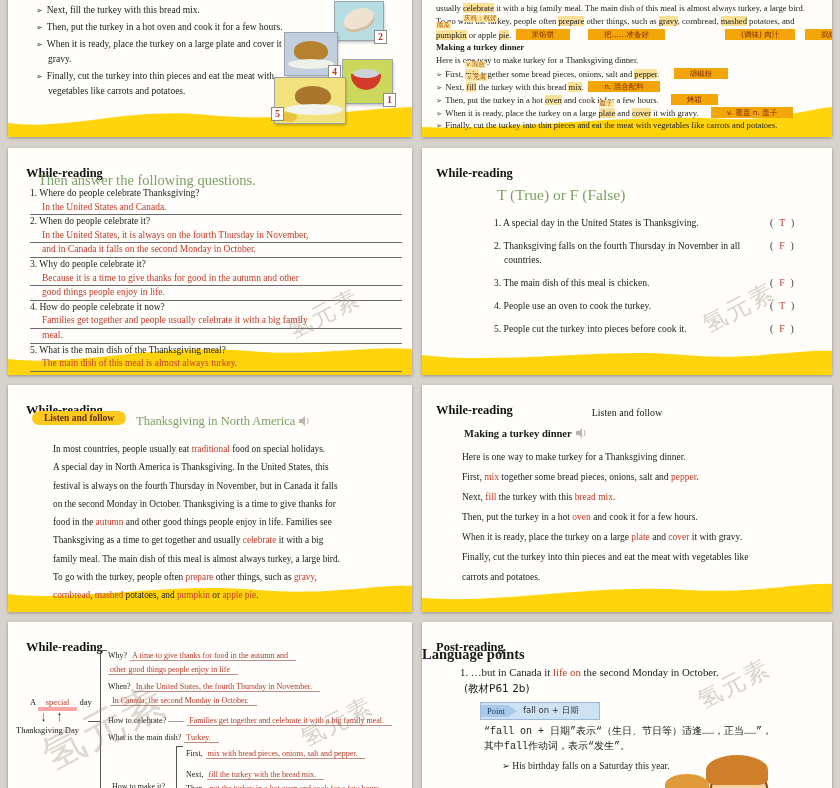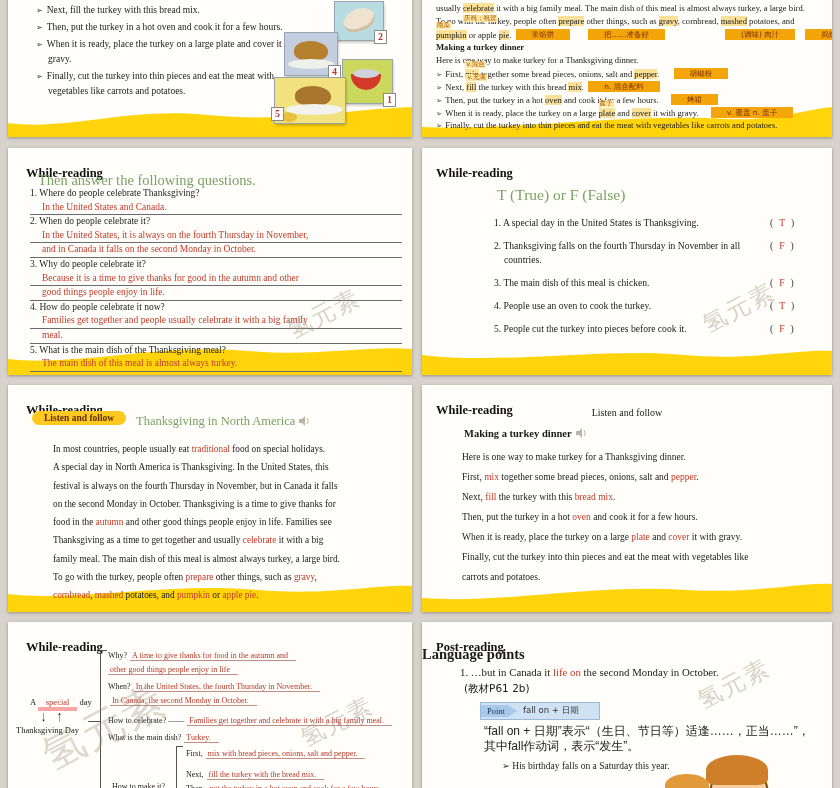--- a/index.html
+++ b/index.html
@@ -100,22 +100,22 @@
   .tick{position:absolute;left:80px;top:99px;width:12px;border-top:1px solid #555}
   
   .s8-title{position:absolute;left:0;right:70px;top:24px;text-align:left;font-weight:bold;font-size:14.5px}
   .s8-sent{position:absolute;left:38px;top:44px;font-size:10.8px}
   .s8-src{position:absolute;left:42px;top:60px;font-size:10.5px;font-family:"DejaVu Sans",sans-serif}
   .point{position:absolute;left:58px;top:80px;width:118px;height:16px;background:#cfe2f4;
          border:1px solid #9db9d8;display:flex;align-items:center}
   .point-label{background:#a9c9ea;clip-path:polygon(0 0,75% 0,100% 50%,75% 100%,0 100%);
                padding:1px 12px 1px 6px;font-size:8.5px;color:#12385f}
   .point-text{font-size:8.5px;padding-left:6px;color:#333;font-family:"DejaVu Sans",sans-serif}
-  .s8-cn{position:absolute;left:62px;top:102px;font-size:12px;line-height:15px;
-         font-family:Liberation Sans, sans-serif;color:#222}
+  .s8-cn{position:absolute;left:62px;top:102px;font-size:10px;line-height:15px;
+         font-family:Liberation Mono, monospace;color:#222}
   .s8-ex{position:absolute;left:80px;top:138px;font-size:9.5px}
   .cartoon{position:absolute;left:225px;top:128px;width:150px;height:99px}
   .head{position:absolute;border-radius:50%;background:#f7cf9f;border:2px solid #7a4a1a}
   .head-big{right:28px;top:12px;width:56px;height:62px}
   .head-big::before{content:"";position:absolute;left:-5px;top:-9px;width:62px;height:30px;
                     background:#cf7f2a;border-radius:55% 55% 20% 20%}
   .head-small{left:20px;top:30px;width:40px;height:44px}
   .head-small::before{content:"";position:absolute;left:-4px;top:-8px;width:44px;height:22px;
                       background:#e09a3a;border-radius:55% 55% 25% 25%}
   

